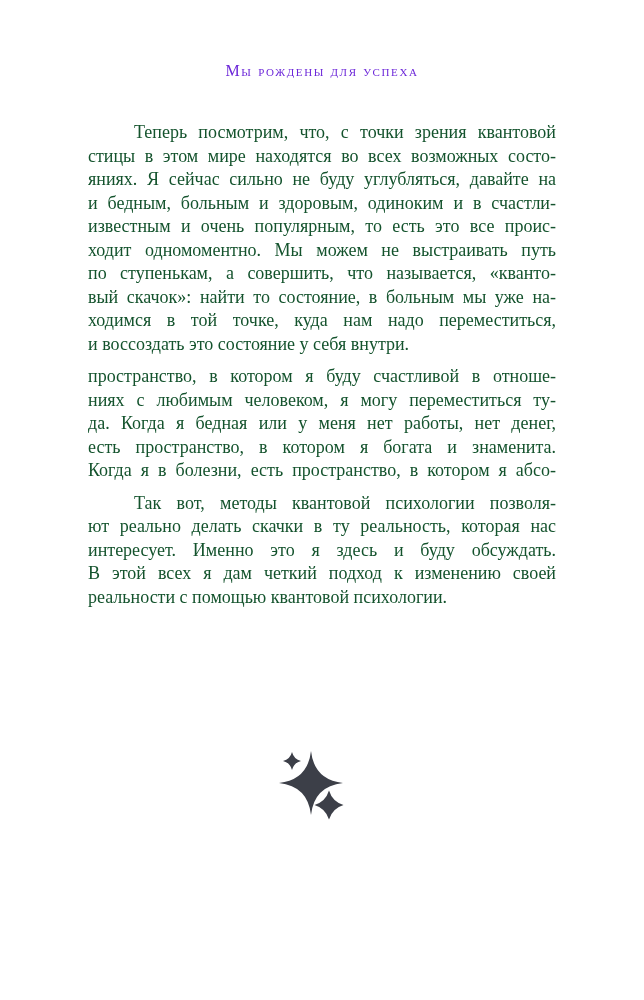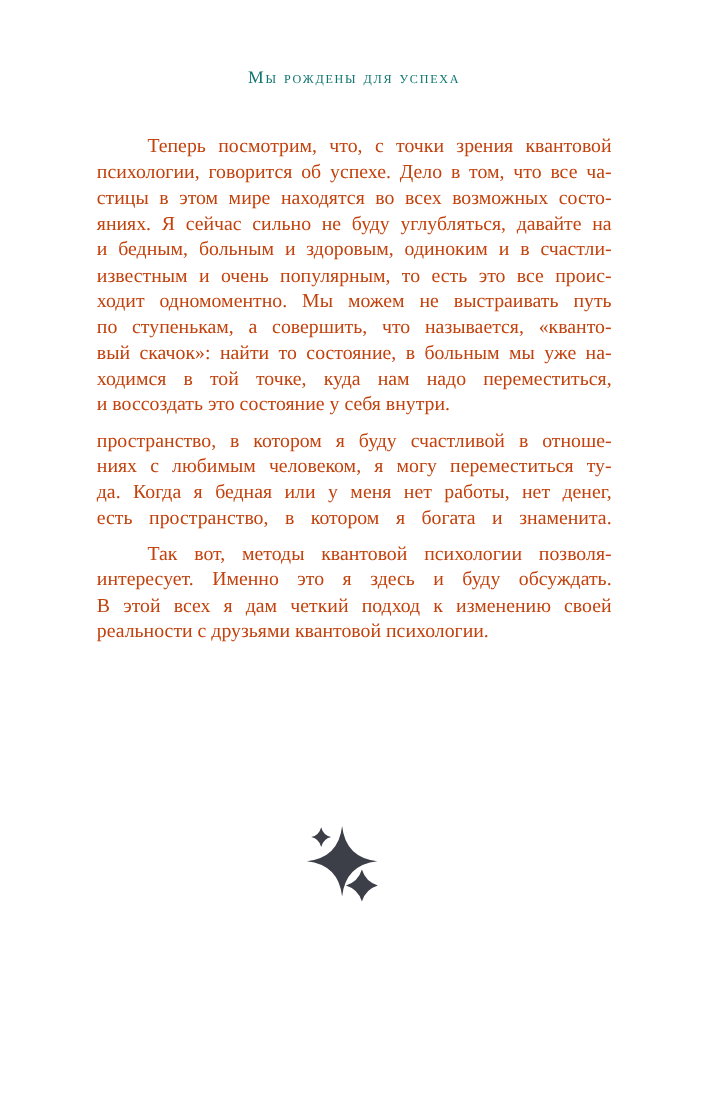--- a/index.html
+++ b/index.html
@@ -49,47 +49,48 @@
     width: 84px;
     height: 84px;
   }
   .ornament svg { display: block; }
 </style>
 </head>
 <body>
 
 <div class="page" style="background: rgb(255, 255, 255);">
 
-  <div class="running-head" style="color: #0f766e;">Мы рождены для успеха</div>
+  <div class="running-head" style="color: #6d28d9;">Мы рождены для успеха</div>
 
-  <div class="body-text" style="color: #c2410c;">
+  <div class="body-text" style="color: #14532d;">
       <div class="paragraph">
         <div class="line first">Теперь посмотрим, что, с точки зрения квантовой</div>
-        <div class="line">психологии, говорится об успехе. Дело в том, что все ча-</div>
         <div class="line">стицы в этом мире находятся во всех возможных состо-</div>
         <div class="line">яниях. Я сейчас сильно не буду углубляться, давайте на</div>
         <div class="line">и бедным, больным и здоровым, одиноким и в счастли-</div>
         <div class="line">известным и очень популярным, то есть это все проис-</div>
         <div class="line">ходит одномоментно. Мы можем не выстраивать путь</div>
         <div class="line">по ступенькам, а совершить, что называется, «кванто-</div>
         <div class="line">вый скачок»: найти то состояние, в больным мы уже на-</div>
         <div class="line">ходимся в той точке, куда нам надо переместиться,</div>
         <div class="line last">и воссоздать это состояние у себя внутри.</div>
       </div>
       <div class="paragraph">
         <div class="line">пространство, в котором я буду счастливой в отноше-</div>
         <div class="line">ниях с любимым человеком, я могу переместиться ту-</div>
         <div class="line">да. Когда я бедная или у меня нет работы, нет денег,</div>
         <div class="line">есть пространство, в котором я богата и знаменита.</div>
+        <div class="line">Когда я в болезни, есть пространство, в котором я абсо-</div>
       </div>
       <div class="paragraph">
         <div class="line first">Так вот, методы квантовой психологии позволя-</div>
+        <div class="line">ют реально делать скачки в ту реальность, которая нас</div>
         <div class="line">интересует. Именно это я здесь и буду обсуждать.</div>
         <div class="line">В этой всех я дам четкий подход к изменению своей</div>
-        <div class="line last">реальности с друзьями квантовой психологии.</div>
+        <div class="line last">реальности с помощью квантовой психологии.</div>
       </div>
     </div>
 
   <div class="ornament">
     <svg width="84" height="84" viewBox="0 0 84 84" xmlns="http://www.w3.org/2000/svg">
 
       <path d="M 42,8 Q 45.2,36.8 74,40 Q 45.2,43.2 42,72 Q 38.8,43.2 10,40 Q 38.8,36.8 42,8 Z" fill="#3c3f48"></path>
 
       <path d="M 23,9 Q 24.8,16.2 32,18 Q 24.8,19.8 23,27 Q 21.2,19.8 14,18 Q 21.2,16.2 23,9 Z" fill="#3c3f48"></path>
 

